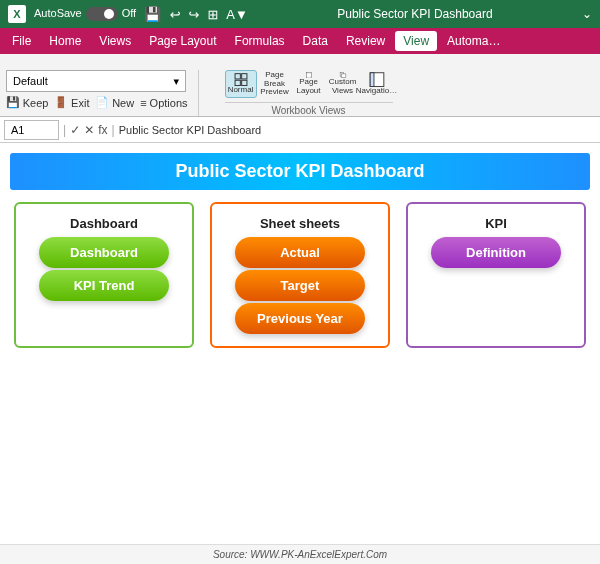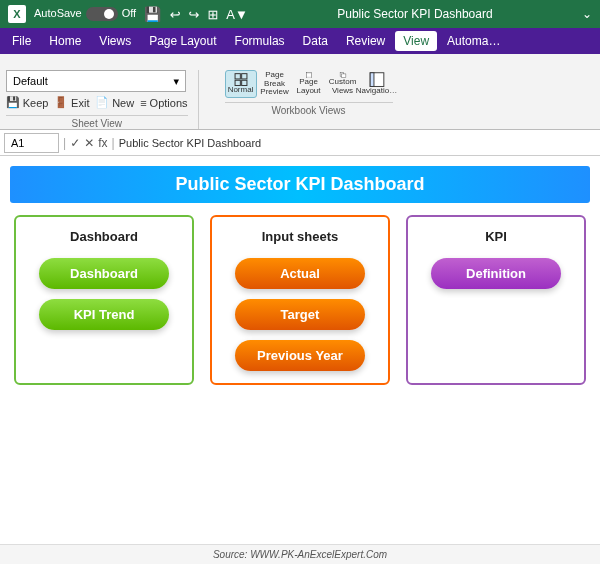--- a/index.html
+++ b/index.html
@@ -59,21 +59,21 @@
     }
     .title-center {
       flex: 1;
       text-align: center;
       font-size: 12px;
       color: white;
     }
 
     
     .menu-bar {
-      background: #4c1d95;
+      background: #be185d;
       color: white;
       height: 26px;
       display: flex;
       align-items: center;
       padding: 0 4px;
       gap: 2px;
     }
     .menu-item {
       padding: 3px 8px;
       font-size: 12px;
@@ -174,21 +174,21 @@
       padding: 0 4px;
     }
 
     .dashboard-box {
       flex: 1;
       border-radius: 6px;
       padding: 12px 10px;
       display: flex;
       flex-direction: column;
       align-items: center;
-      gap: 10px;
+      gap: 2px;
     }
     .box-green { border: 2px solid #6dbf3d; }
     .box-orange { border: 2px solid #ff6600; }
     .box-purple { border: 2px solid #9b59b6; }
 
     .box-title {
       font-weight: bold;
       font-size: 13px;
       color: #222;
       margin-bottom: 4px;
@@ -359,21 +359,20 @@
         </div>
         <div class="sv-btn">
           <span>📄</span>
           <span>New</span>
         </div>
         <div class="sv-btn">
           <span>≡</span>
           <span>Options</span>
         </div>
       </div>
-      <div class="ribbon-section-title">Sheet View</div>
     </div>
 
     <div class="right-panel">
       <div class="view-buttons">
 
         <div class="icon-box selected">
           <svg viewBox="0 0 20 20">
             <rect x="1" y="1" width="8" height="8" fill="none" stroke="#333" stroke-width="1.5"></rect>
             <rect x="11" y="1" width="8" height="8" fill="none" stroke="#333" stroke-width="1.5"></rect>
             <rect x="1" y="11" width="8" height="8" fill="none" stroke="#333" stroke-width="1.5"></rect>
@@ -439,21 +438,21 @@
 
     <div class="dashboard-boxes">
 
       <div class="dashboard-box box-green">
         <div class="box-title">Dashboard</div>
         <div class="pill-btn pill-green">Dashboard</div>
         <div class="pill-btn pill-green">KPI Trend</div>
       </div>
 
       <div class="dashboard-box box-orange">
-        <div class="box-title">Input sheets</div>
+        <div class="box-title">Sheet sheets</div>
         <div class="pill-btn pill-orange">Actual</div>
         <div class="pill-btn pill-orange">Target</div>
         <div class="pill-btn pill-orange">Previous Year</div>
       </div>
 
       <div class="dashboard-box box-purple">
         <div class="box-title">KPI</div>
         <div class="pill-btn pill-purple">Definition</div>
       </div>
 

